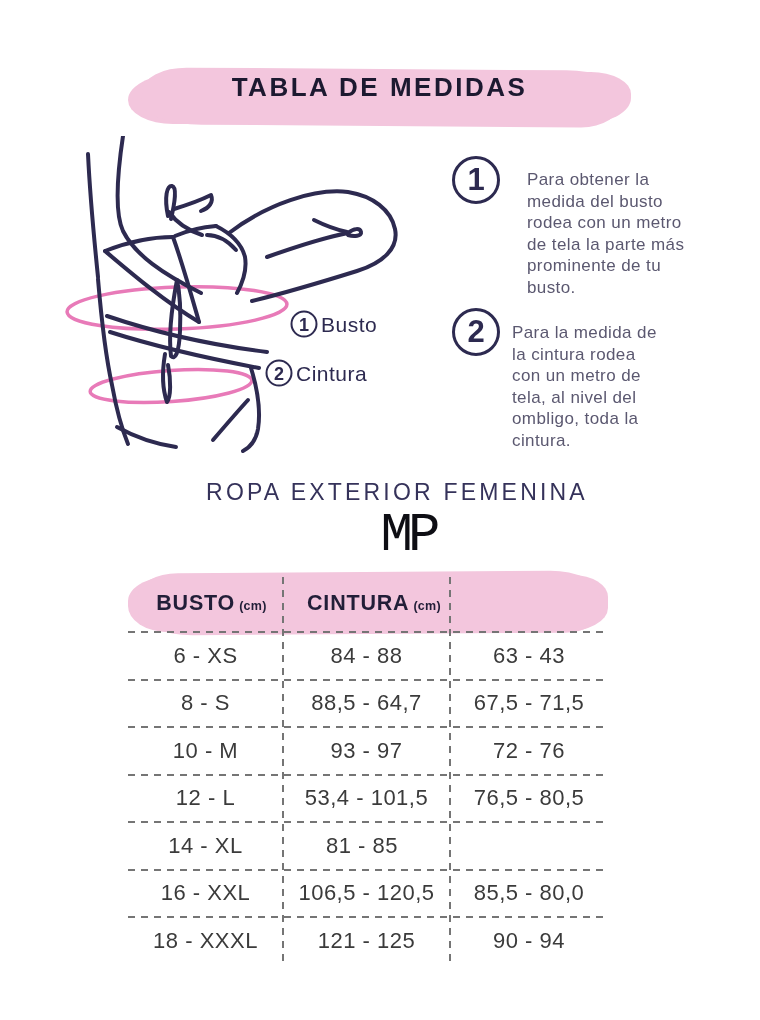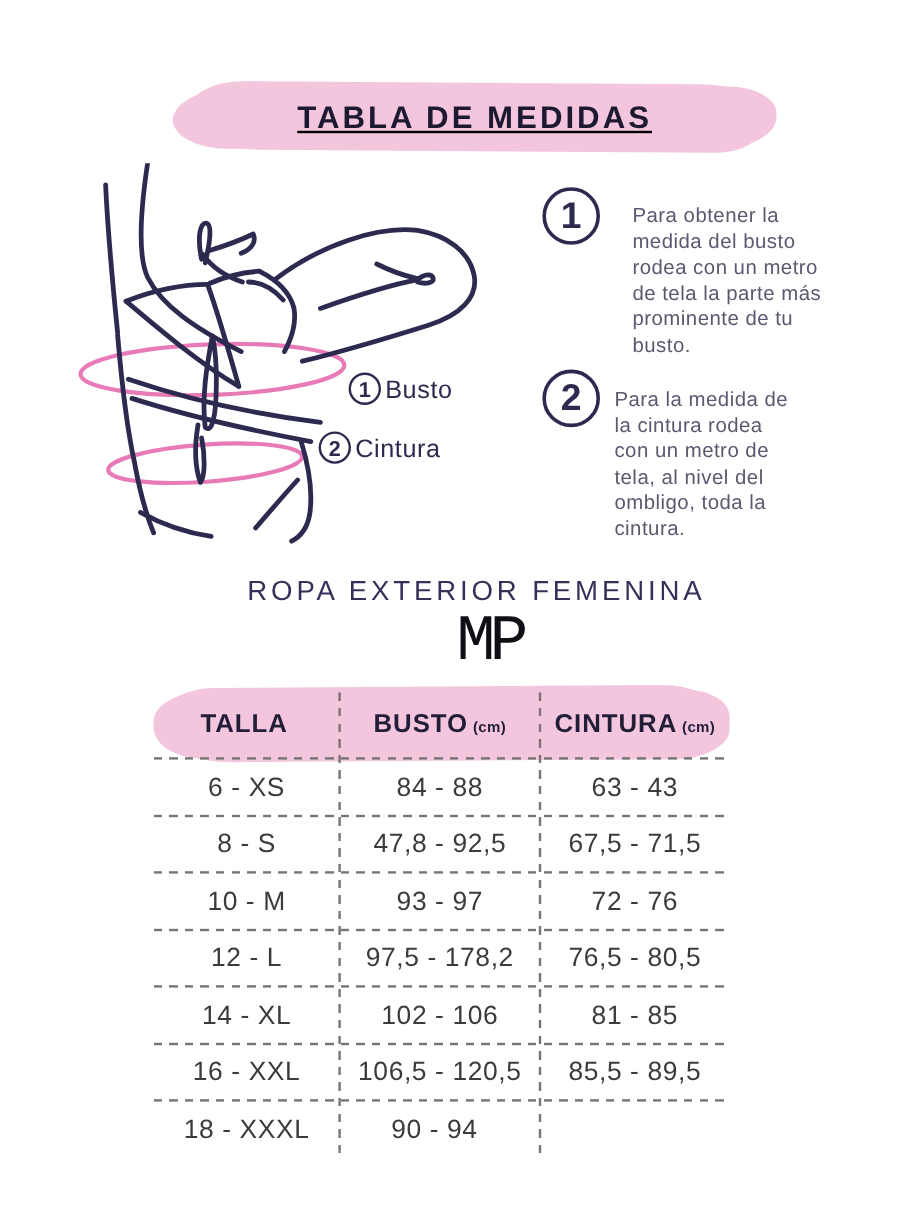--- a/index.html
+++ b/index.html
@@ -3,24 +3,24 @@
 <meta charset="utf-8">
 <style>
   html,body { margin:0; padding:0; background:#ffffff; }
   #page {
     position:relative; width:760px; height:1020px; background:#ffffff;
     font-family:"Liberation Sans", sans-serif; overflow:hidden;
   }
 
   
   .title-blob {
-    position:absolute; left:144px; top:72px; width:503px; height:52px;
+    position:absolute; left:128px; top:72px; width:503px; height:52px;
     background:#f3c6dd;
     border-radius:60px 40px 50px 45px / 28px 22px 26px 24px;
-    display:flex; align-items:center; justify-content:center;text-decoration:underline;
+    display:flex; justify-content:center;
   }
   .title-blob::before {
     content:""; position:absolute; left:14px; right:10px; top:-3px; bottom:-2px;
     background:inherit; transform:rotate(.4deg);
     border-radius:45px 55px 40px 60px / 24px 20px 26px 22px;
   }
   .title-text {
     position:relative; z-index:1; font-size:26px; font-weight:bold;
     letter-spacing:2.5px; color:#1c1930;
   }
@@ -161,60 +161,57 @@
 
   <div class="section-title">ROPA EXTERIOR FEMENINA</div>
   <div class="logo">MP</div>
 
   <div class="size-table">
     <div class="vline" id="vline-1"></div>
     <div class="vline" id="vline-2"></div>
 
     <div class="thead">
       <div class="thead-blob"></div>
-      <div class="th w1">
-        <span>TALLA</span><span class="th-unit"></span>
-      </div>
       <div class="th w2">
         <span>BUSTO</span><span class="th-unit">(cm)</span>
       </div>
       <div class="th w3">
         <span>CINTURA</span><span class="th-unit">(cm)</span>
       </div>
     </div>
 
     <div class="trow">
       <div class="td w1">6 - XS</div>
       <div class="td w2">84 - 88</div>
       <div class="td w3">63 - 43</div>
     </div>
     <div class="trow">
       <div class="td w1">8 - S</div>
-      <div class="td w2">47,8 - 92,5</div>
+      <div class="td w2">88,5 - 64,7</div>
       <div class="td w3">67,5 - 71,5</div>
     </div>
     <div class="trow">
       <div class="td w1">10 - M</div>
       <div class="td w2">93 - 97</div>
       <div class="td w3">72 - 76</div>
     </div>
     <div class="trow">
       <div class="td w1">12 - L</div>
-      <div class="td w2">97,5 - 178,2</div>
+      <div class="td w2">53,4 - 101,5</div>
       <div class="td w3">76,5 - 80,5</div>
     </div>
     <div class="trow">
       <div class="td w1">14 - XL</div>
-      <div class="td w2">102 - 106</div>
       <div class="td w3">81 - 85</div>
     </div>
     <div class="trow">
       <div class="td w1">16 - XXL</div>
       <div class="td w2">106,5 - 120,5</div>
-      <div class="td w3">85,5 - 89,5</div>
+      <div class="td w3">85,5 - 80,0</div>
     </div>
     <div class="trow">
       <div class="td w1">18 - XXXL</div>
+      <div class="td w2">121 - 125</div>
       <div class="td w3">90 - 94</div>
     </div>
   </div>
 
 </div>
 
 </body></html>

